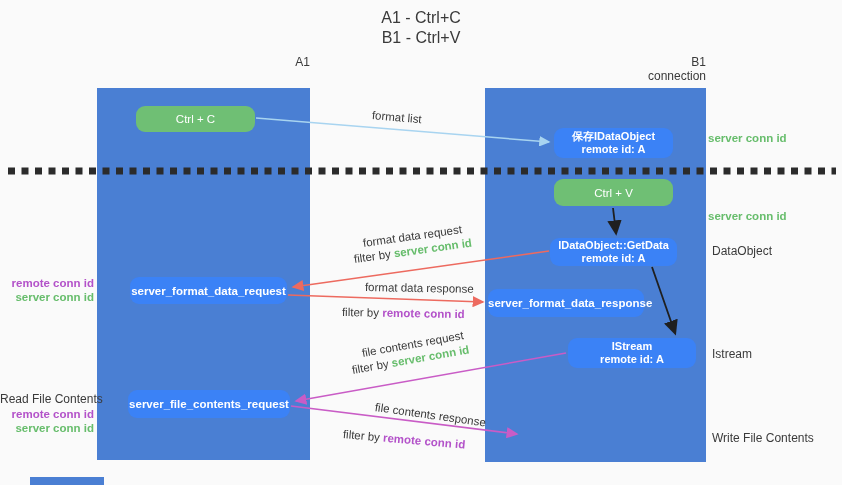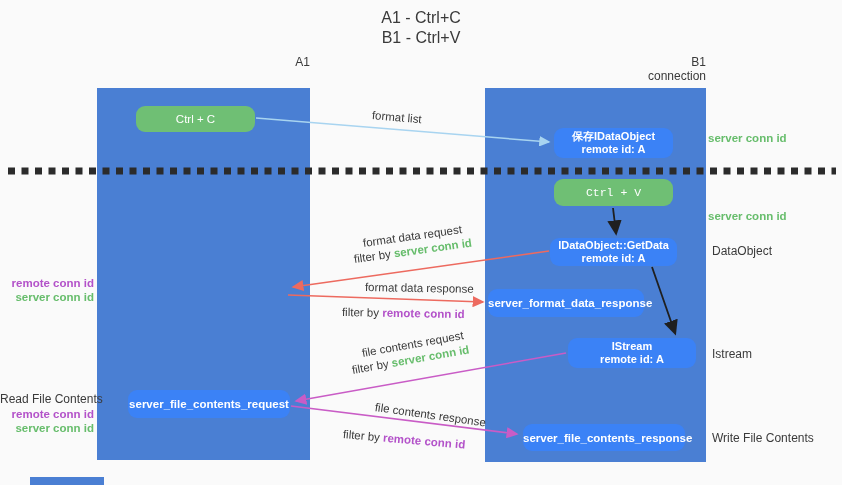--- a/index.html
+++ b/index.html
@@ -20,21 +20,21 @@
   svg.overlay{position:absolute;left:0;top:0;width:842px;height:485px;pointer-events:none;}
 
   .box{position:absolute;color:#fff;text-align:center;font-size:11.5px;
        display:flex;flex-direction:column;justify-content:center;border-radius:9px;}
   .box.green{background:#6fbf74;}
   .box.orange{background:#3b82f6;font-weight:bold;}
   .box .l2{font-size:11px;line-height:13px;}
 
   .b-ctrlc{left:136px;top:106px;width:119px;height:26px;}
   .b-save{left:554px;top:128px;width:119px;height:30px;}
-  .b-ctrlv{left:554px;top:179px;width:119px;height:27px;font-family:Liberation Mono, monospace;}
+  .b-ctrlv{left:554px;top:179px;width:119px;height:27px;}
   .b-getdata{left:550px;top:238px;width:127px;height:28px;}
   .b-freq{left:130px;top:277px;width:157px;height:27px;}
   .b-fresp{left:488px;top:289px;width:156px;height:28px;}
   .b-istream{left:568px;top:338px;width:128px;height:30px;}
   .b-fileq{left:128px;top:390px;width:162px;height:28px;}
   .b-filer{left:523px;top:424px;width:162px;height:27px;}
 
   .lbl{position:absolute;font-size:11.5px;color:#3a3a3a;white-space:nowrap;}
   .rot{transform-origin:left center;}
   .green-t{color:#67bd6c;font-weight:bold;}
@@ -102,37 +102,37 @@
 
   <div class="box green b-ctrlv">
     <div>Ctrl + V</div>
   </div>
 
   <div class="box orange b-getdata">
     <div class="l2">IDataObject::GetData</div>
     <div class="l2">remote id: A</div>
   </div>
 
+  <div class="box orange b-freq">
+    <div>server_format_data_request</div>
+  </div>
 
   <div class="box orange b-fresp">
     <div>server_format_data_response</div>
   </div>
 
   <div class="box orange b-istream">
     <div class="l2">IStream</div>
     <div class="l2">remote id: A</div>
   </div>
 
   <div class="box orange b-fileq">
     <div>server_file_contents_request</div>
   </div>
 
-  <div class="box orange b-filer">
-    <div>server_file_contents_response</div>
-  </div>
 
   <div class="lbl rot" style="left:372px;top:109px;transform:rotate(5deg);">format list</div>
 
   <div class="lbl rot" style="left:363px;top:237px;transform:rotate(-8deg);">format data request</div>
   <div class="lbl rot" style="left:354px;top:253px;transform:rotate(-8deg);">
     <span>filter by</span>
     <span class="green-t">server conn id</span>
   </div>
 
   <div class="lbl rot" style="left:365px;top:281px;transform:rotate(1deg);">format data response</div>

